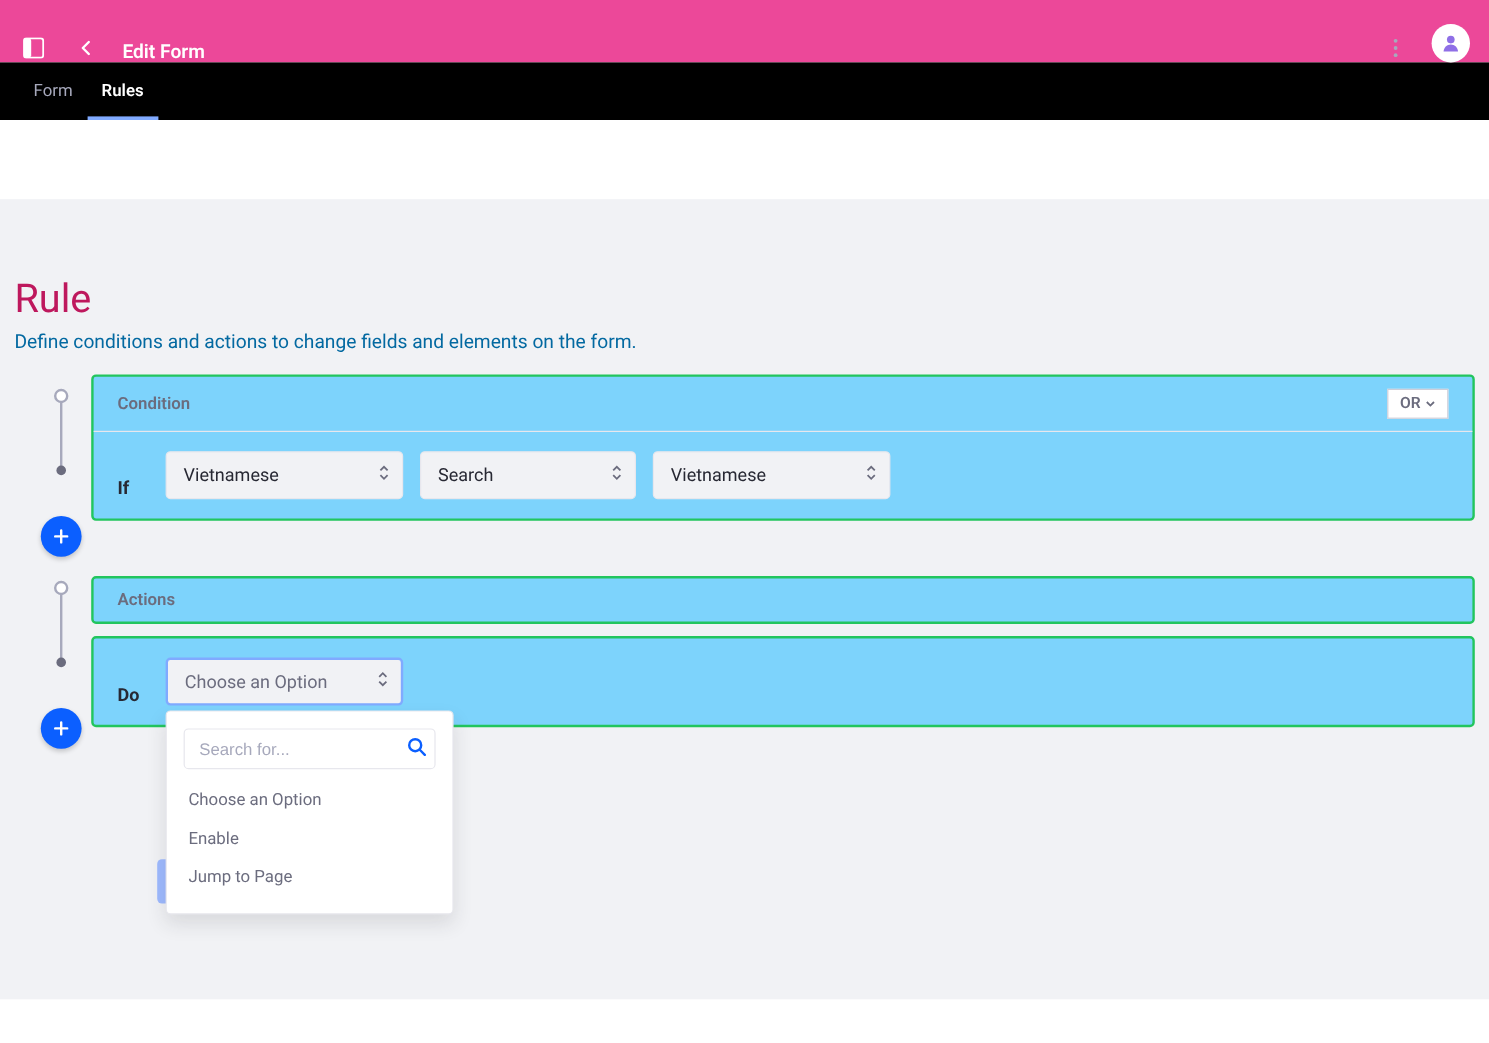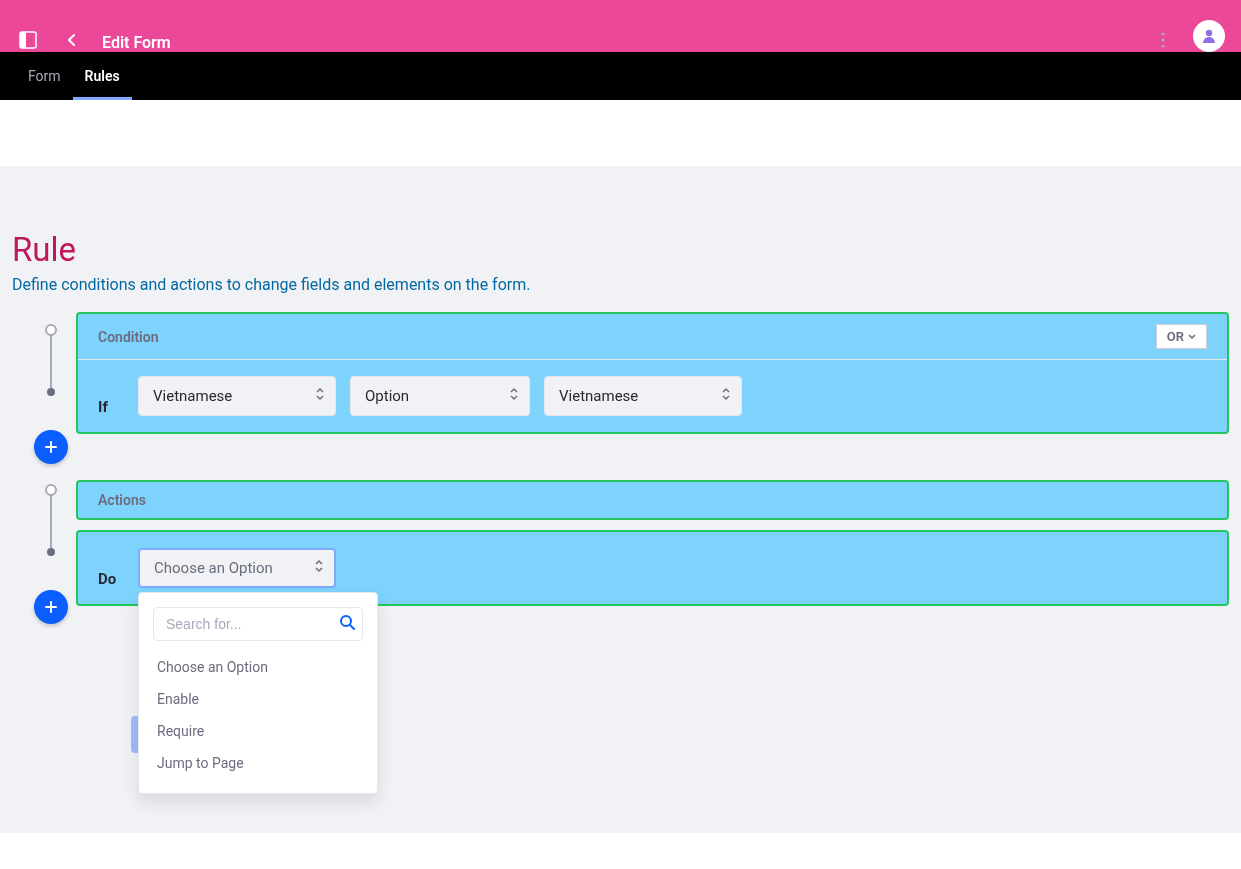--- a/index.html
+++ b/index.html
@@ -125,21 +125,21 @@
           </div>
           <div class="card-body">
             <span class="row-label">If</span>
             <div class="select">
               <span>Vietnamese</span>
               <span class="caret"><svg width="10" height="14" viewBox="0 0 10 14">
                     <path d="M2 5l3-3 3 3M2 9l3 3 3-3" fill="none" stroke="#6b6c7e" stroke-width="1.5"></path>
                   </svg></span>
             </div>
             <div class="select" style="min-width:180px">
-              <span>Option</span>
+              <span>Search</span>
               <span class="caret"><svg width="10" height="14" viewBox="0 0 10 14">
                     <path d="M2 5l3-3 3 3M2 9l3 3 3-3" fill="none" stroke="#6b6c7e" stroke-width="1.5"></path>
                   </svg></span>
             </div>
             <div class="select">
               <span>Vietnamese</span>
               <span class="caret"><svg width="10" height="14" viewBox="0 0 10 14">
                     <path d="M2 5l3-3 3 3M2 9l3 3 3-3" fill="none" stroke="#6b6c7e" stroke-width="1.5"></path>
                   </svg></span>
             </div>
@@ -169,21 +169,20 @@
                   <input class="search-input" placeholder="Search for..." style="">
                   <span class="search-icon">
                     <svg width="16" height="16" viewBox="0 0 16 16">
                         <circle cx="7" cy="7" r="5" fill="none" stroke="#0b5fff" stroke-width="2"></circle>
                         <line x1="11" y1="11" x2="15" y2="15" stroke="#0b5fff" stroke-width="2" stroke-linecap="round"></line>
                       </svg>
                   </span>
                 </div>
                 <div class="dd-item">Choose an Option</div>
                 <div class="dd-item">Enable</div>
-                <div class="dd-item">Require</div>
                 <div class="dd-item">Jump to Page</div>
               </div>
             </div>
           </div>
         </div>
 
         <button class="save-btn">Save</button>
       </div>
     </div>
   </div>

